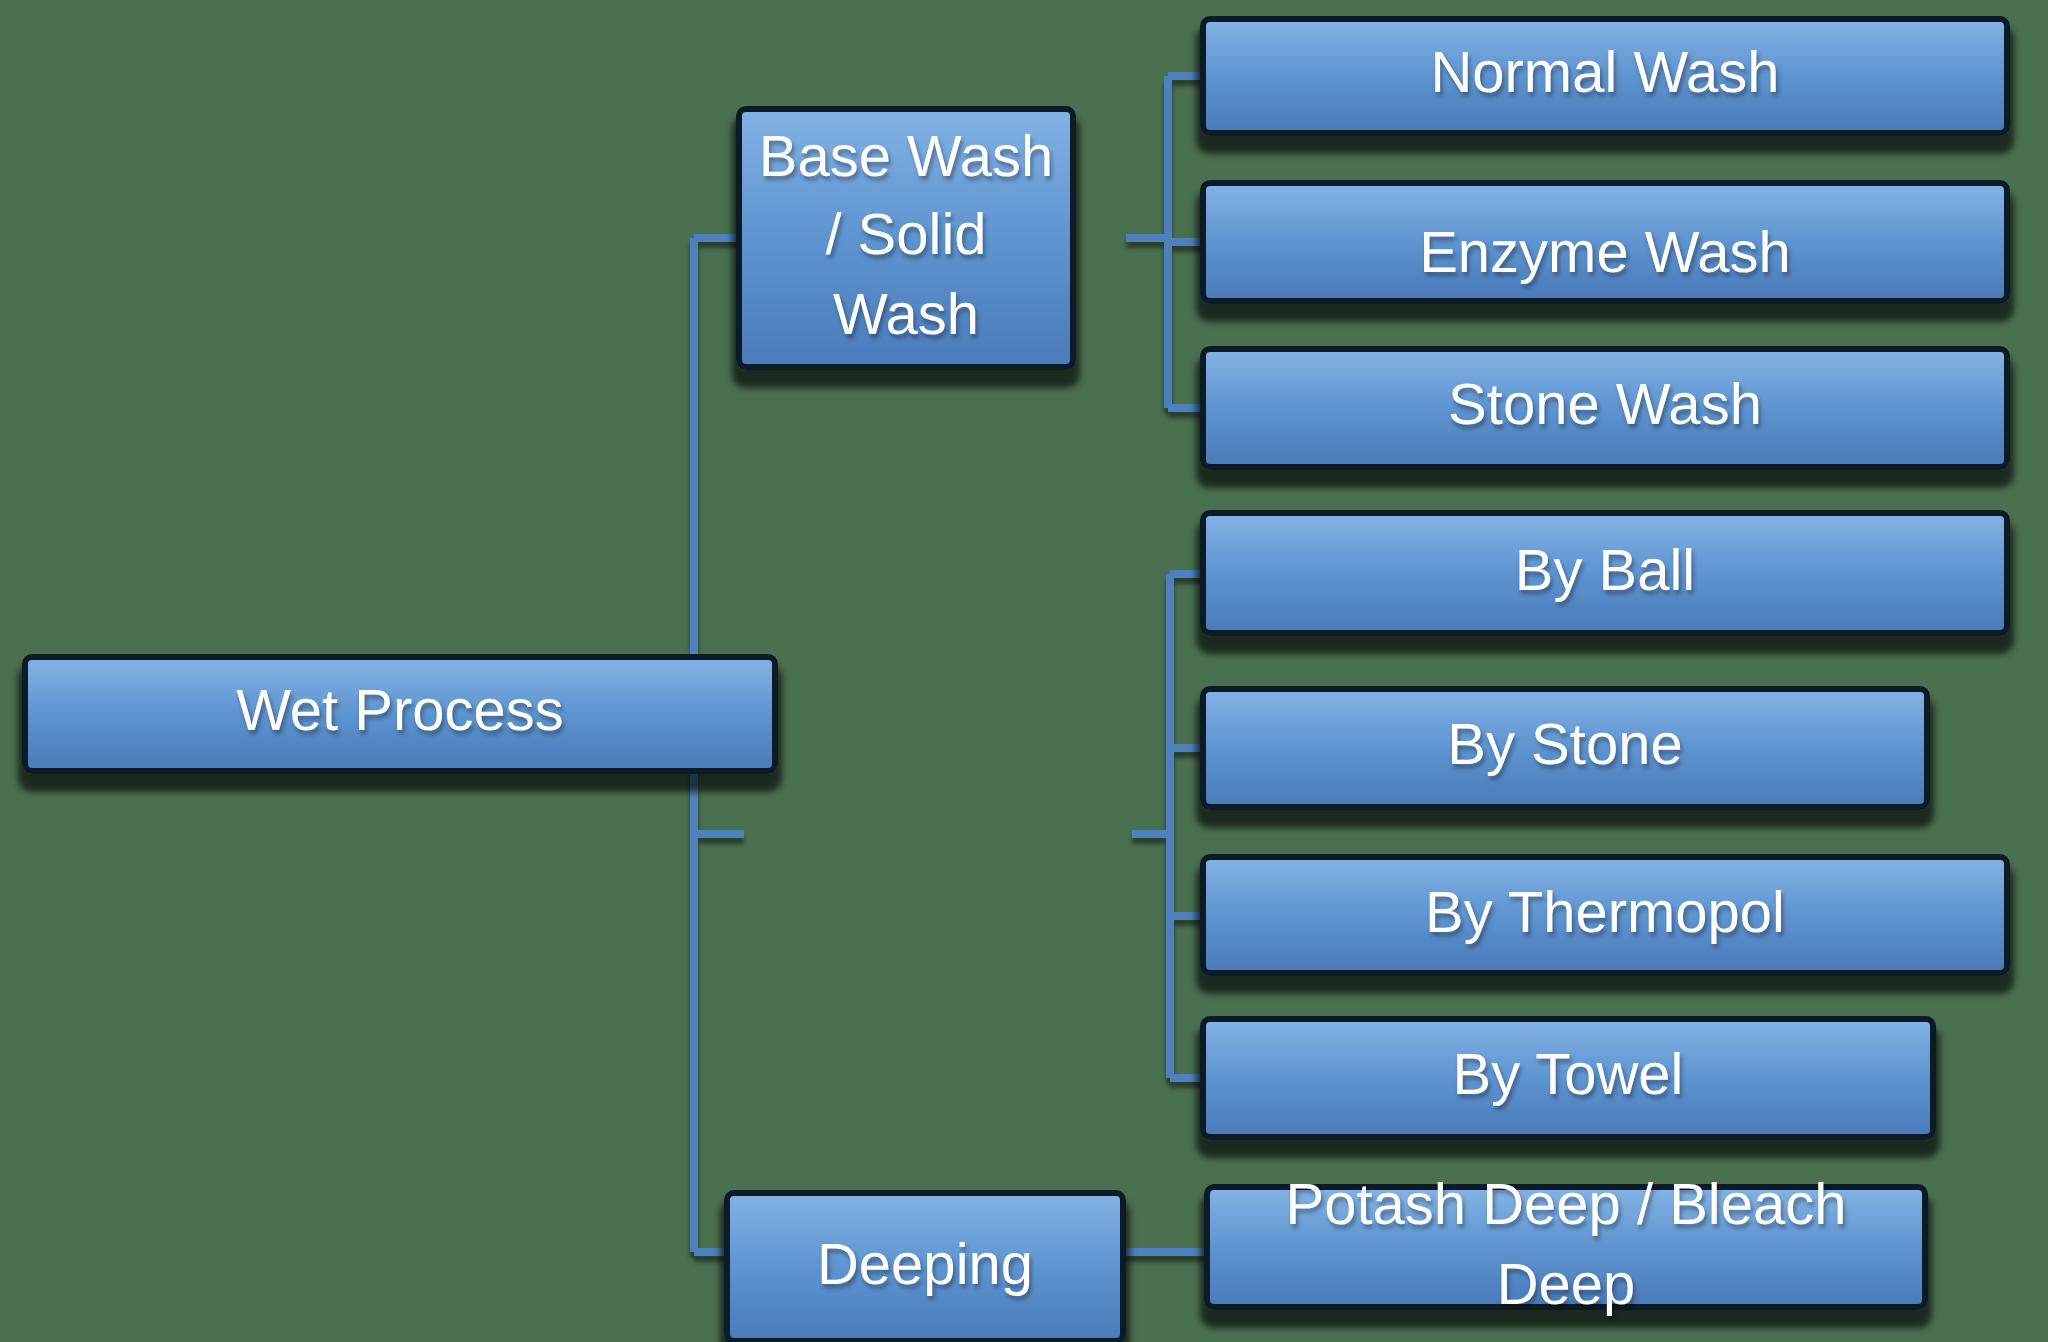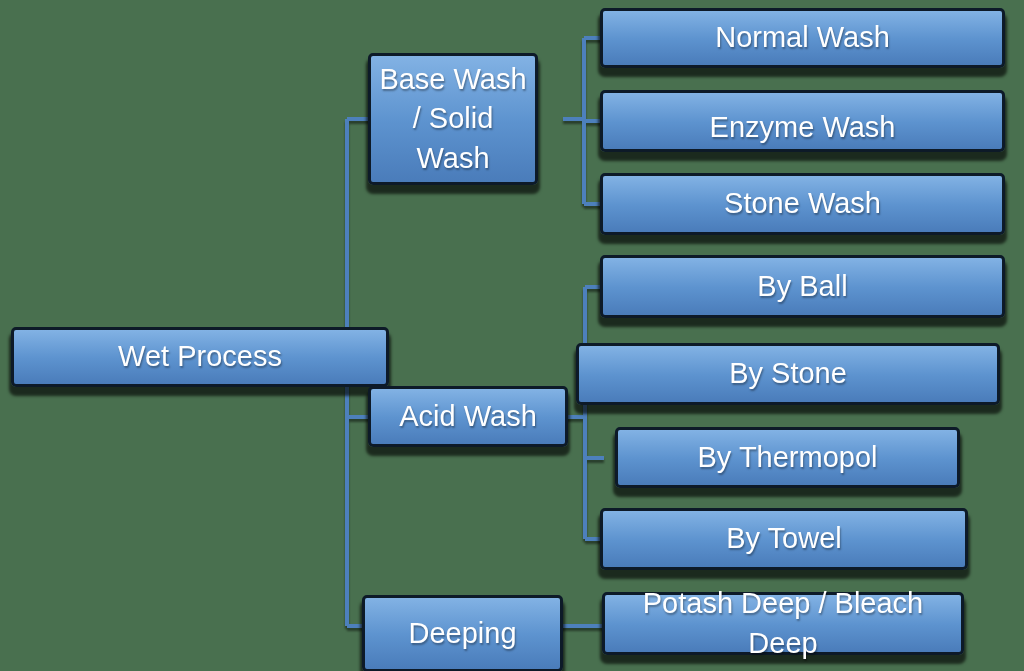--- a/index.html
+++ b/index.html
@@ -49,22 +49,22 @@
   }
   
   .n-wet     { left: 11px;  top: 327px; width: 378px; height: 60px; }
   .n-base    { left: 368px; top: 53px;  width: 170px; height: 132px; justify-content: center; }
   .n-acid    { left: 368px; top: 386px; width: 200px; height: 61px; }
   .n-deep    { left: 362px; top: 595px; width: 201px; height: 77px; }
   .n-normal  { left: 600px; top: 8px;   width: 405px; height: 60px; }
   .n-enzyme  { left: 600px; top: 90px;  width: 405px; height: 62px; align-items: flex-end; }
   .n-bleach  { left: 600px; top: 173px; width: 405px; height: 62px; }
   .n-ball    { left: 600px; top: 255px; width: 405px; height: 63px; }
-  .n-stone   { left: 576px; top: 343px; width: 424px; height: 62px; }
-  .n-thermo  { left: 615px; top: 427px; width: 345px; height: 61px; }
+  .n-stone   { left: 600px; top: 343px; width: 365px; height: 62px; }
+  .n-thermo  { left: 600px; top: 427px; width: 405px; height: 61px; }
   .n-towel   { left: 600px; top: 508px; width: 368px; height: 62px; }
   .n-potash  { left: 602px; top: 592px; width: 362px; height: 63px; }
 </style>
 </head>
 <body>
 
 <div class="canvas">
 
   <svg class="connectors" viewBox="0 0 1024 671" xmlns="http://www.w3.org/2000/svg">
     <g fill="none" stroke-width="4" stroke="#4d80bc">
@@ -78,23 +78,20 @@
       <path d="M561 626 H606"></path>
     </g>
   </svg>
 
   <div class="node n-wet">
     <span>Wet Process</span>
   </div>
 
   <div class="node n-base">
     <span>Base Wash / Solid Wash</span>
-  </div>
-  <div class="node n-acid">
-    <span>Acid Wash</span>
   </div>
   <div class="node n-deep">
     <span>Deeping</span>
   </div>
 
   <div class="node n-normal">
     <span>Normal Wash</span>
   </div>
   <div class="node n-enzyme">
     <span>Enzyme Wash</span>

